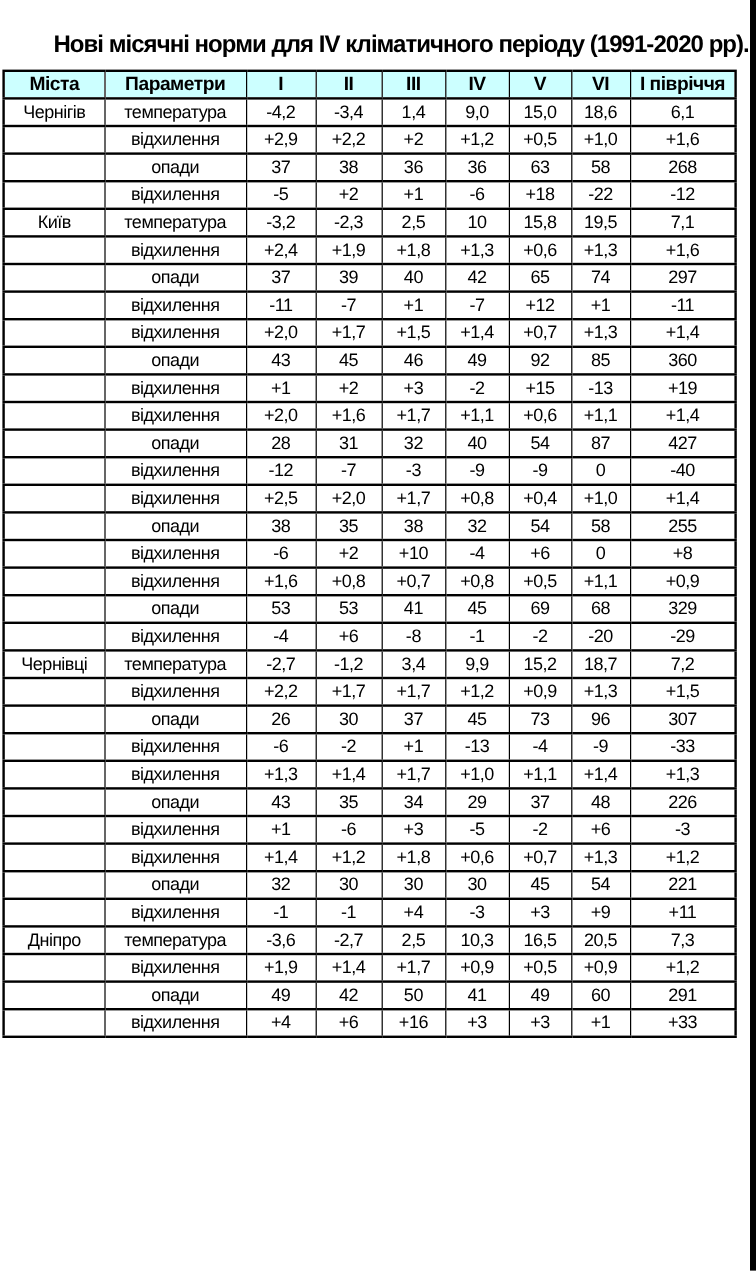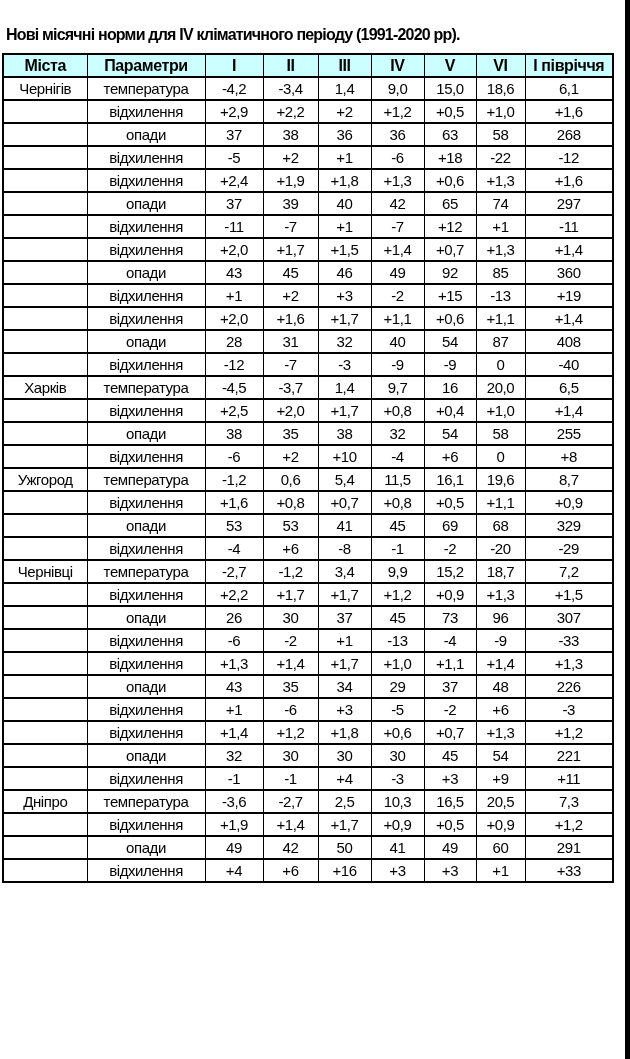--- a/index.html
+++ b/index.html
@@ -10,23 +10,23 @@
     width: 630px;
     height: 1059px;
     background: #ffffff;
     font-family: "Liberation Sans", sans-serif;
     position: relative;
     overflow: hidden;
     color: #000;
   }
   .title {
     margin: 26px 6px 9px 6px;
-    text-align: left;
+    text-align: right;
     font-weight: bold;
-    font-size: 16px;
+    font-size: 20px;
     letter-spacing: -0.8px;
     white-space: nowrap;
   }
   table.norms {
     border-collapse: collapse;
     table-layout: fixed;
     margin-left: 2px;
     width: 564px;
     border: 2px solid #000;
   }
@@ -136,20 +136,31 @@
         <td>відхилення</td>
         <td>-5</td>
         <td>+2</td>
         <td>+1</td>
         <td>-6</td>
         <td>+18</td>
         <td>-22</td>
         <td>-12</td>
       </tr>
       <tr>
+        <td>Київ</td>
+        <td>температура</td>
+        <td>-3,2</td>
+        <td>-2,3</td>
+        <td>2,5</td>
+        <td>10</td>
+        <td>15,8</td>
+        <td>19,5</td>
+        <td>7,1</td>
+      </tr>
+      <tr>
         <td></td>
         <td>відхилення</td>
         <td>+2,4</td>
         <td>+1,9</td>
         <td>+1,8</td>
         <td>+1,3</td>
         <td>+0,6</td>
         <td>+1,3</td>
         <td>+1,6</td>
       </tr>
@@ -221,45 +232,34 @@
       </tr>
       <tr>
         <td></td>
         <td>опади</td>
         <td>28</td>
         <td>31</td>
         <td>32</td>
         <td>40</td>
         <td>54</td>
         <td>87</td>
-        <td>408</td>
+        <td>427</td>
       </tr>
       <tr>
         <td></td>
         <td>відхилення</td>
         <td>-12</td>
         <td>-7</td>
         <td>-3</td>
         <td>-9</td>
         <td>-9</td>
         <td>0</td>
         <td>-40</td>
       </tr>
       <tr>
-        <td>Харків</td>
-        <td>температура</td>
-        <td>-4,5</td>
-        <td>-3,7</td>
-        <td>1,4</td>
-        <td>9,7</td>
-        <td>16</td>
-        <td>20,0</td>
-        <td>6,5</td>
-      </tr>
-      <tr>
         <td></td>
         <td>відхилення</td>
         <td>+2,5</td>
         <td>+2,0</td>
         <td>+1,7</td>
         <td>+0,8</td>
         <td>+0,4</td>
         <td>+1,0</td>
         <td>+1,4</td>
       </tr>
@@ -277,31 +277,20 @@
       <tr>
         <td></td>
         <td>відхилення</td>
         <td>-6</td>
         <td>+2</td>
         <td>+10</td>
         <td>-4</td>
         <td>+6</td>
         <td>0</td>
         <td>+8</td>
-      </tr>
-      <tr>
-        <td>Ужгород</td>
-        <td>температура</td>
-        <td>-1,2</td>
-        <td>0,6</td>
-        <td>5,4</td>
-        <td>11,5</td>
-        <td>16,1</td>
-        <td>19,6</td>
-        <td>8,7</td>
       </tr>
       <tr>
         <td></td>
         <td>відхилення</td>
         <td>+1,6</td>
         <td>+0,8</td>
         <td>+0,7</td>
         <td>+0,8</td>
         <td>+0,5</td>
         <td>+1,1</td>

